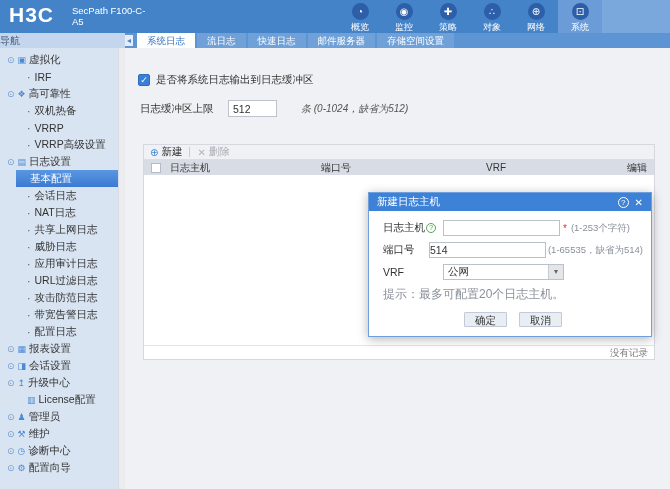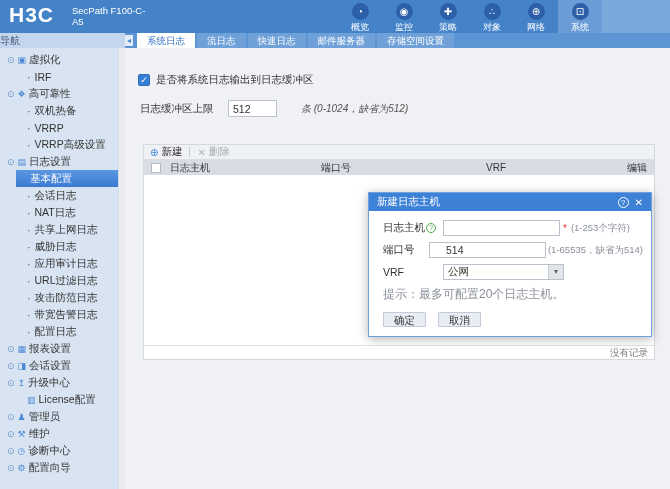--- a/index.html
+++ b/index.html
@@ -65,28 +65,28 @@
   
   .dialog { position:absolute; left:368px; top:192px; width:284px; background:#fff; border:1px solid #6f9fdc; box-shadow:0 2px 10px rgba(0,0,0,0.3); z-index:10; }
   .dlg-title { height:18px; background:#3e82d8; color:#fff; font-size:10.5px; display:flex; align-items:center; justify-content:space-between; padding:0 8px; }
   .dlg-ticons { display:flex; align-items:center; gap:6px; }
   .help-circle { width:11px; height:11px; border:1px solid #fff; border-radius:50%; font-size:8px; line-height:9px; text-align:center; cursor:pointer; }
   .dlg-close { font-size:10px; cursor:pointer; }
   .dlg-body { padding:9px 8px 9px 14px; }
   .dlg-row { display:flex; align-items:center; margin-bottom:6px; }
   .dlg-label { font-size:10.5px; width:60px; display:flex; align-items:center; }
   .help-green { width:10px; height:10px; border:1px solid #52a852; color:#52a852; border-radius:50%; font-size:7.5px; line-height:8.5px; text-align:center; margin-left:1px; cursor:pointer; }
-  .dlg-input { width:117px; height:16px; border:1px solid #b9c1cc; font-size:10.5px; padding:0 16px; font-family:inherit; color:#333; }
+  .dlg-input { width:117px; height:16px; border:1px solid #b9c1cc; font-size:10.5px; padding:0 0; font-family:inherit; color:#333; }
   .req-star { color:#e03030; font-size:10px; margin:0 2px 0 3px; }
   .dlg-hint { font-size:9.5px; color:#8a8f99; white-space:nowrap; margin-left:2px; }
   .dlg-select { width:121px; height:16px; border:1px solid #b9c1cc; display:flex; align-items:center; cursor:pointer; background:#fff; }
   .dlg-select .sel-val { flex:1; font-size:10.5px; padding-left:4px; }
   .sel-arrow { width:15px; height:14px; background:#e3e5e9; border-left:1px solid #c6cbd3; color:#666; font-size:8px; line-height:14px; text-align:center; }
   .dlg-tip { font-size:12px; color:#8a8f99; margin:3px 0 9px; }
-  .dlg-btns { display:flex; gap:12px; }
+  .dlg-btns { display:flex; justify-content:center; gap:12px; }
   .dlg-btns .btn { height:15px; line-height:12px; background:#e9edf4; border-color:#c2cad8; padding:0 10px; }
 </style>
 </head>
 <body>
 
 <div class="header">
   <div class="logo">H3C</div>
   <div class="device">
     <div>SecPath F100-C-</div>
     <div>A5</div>

